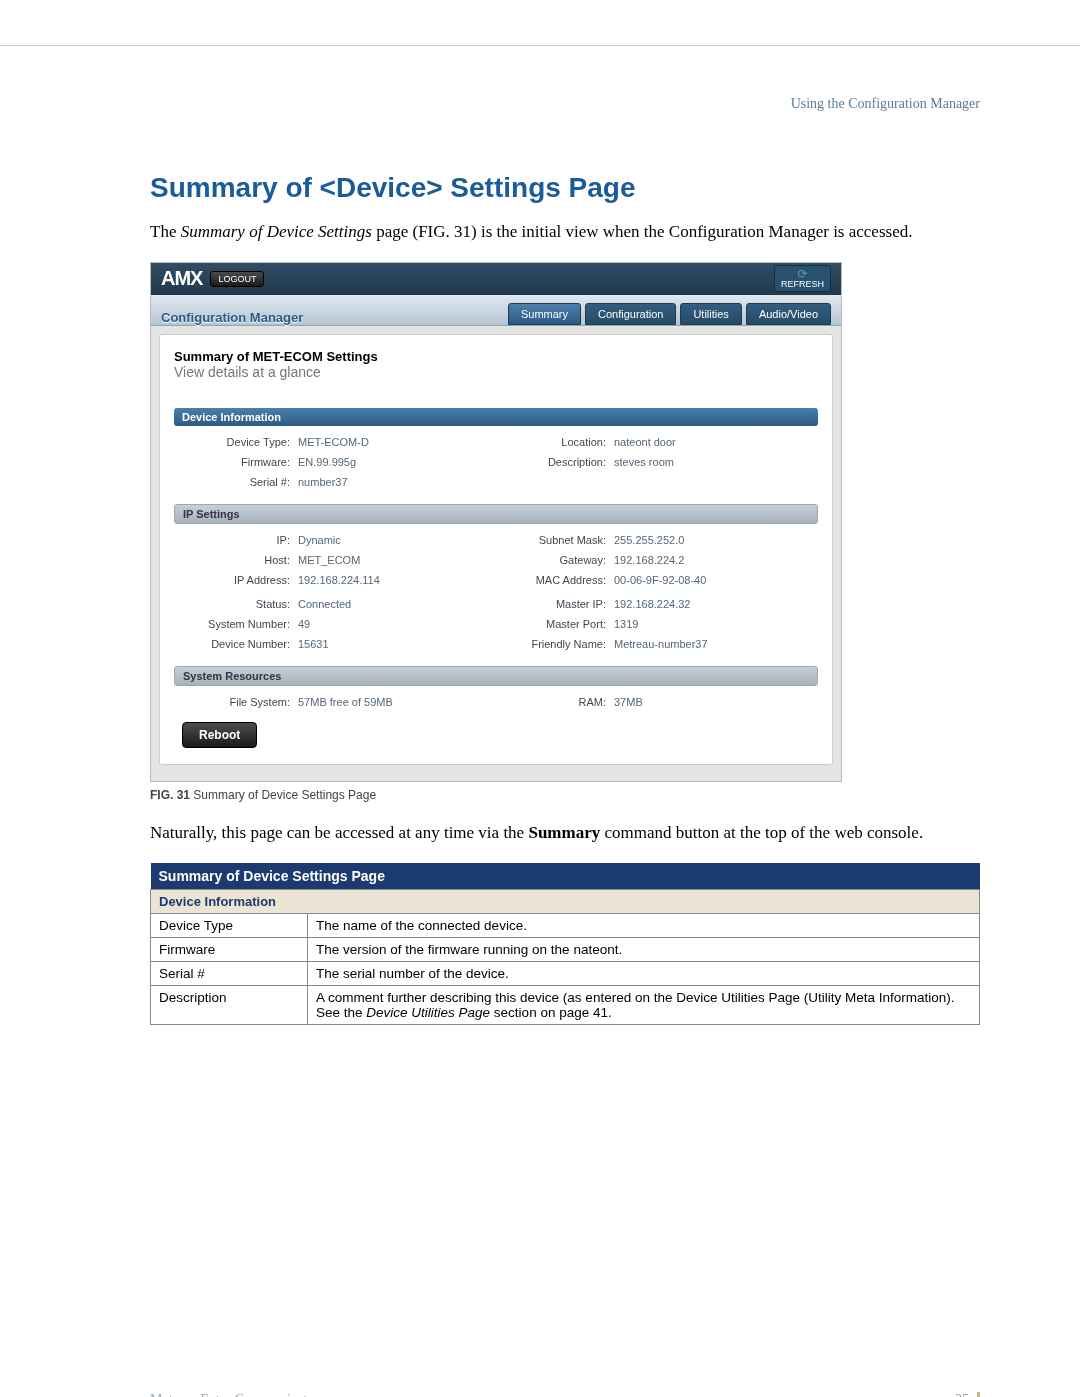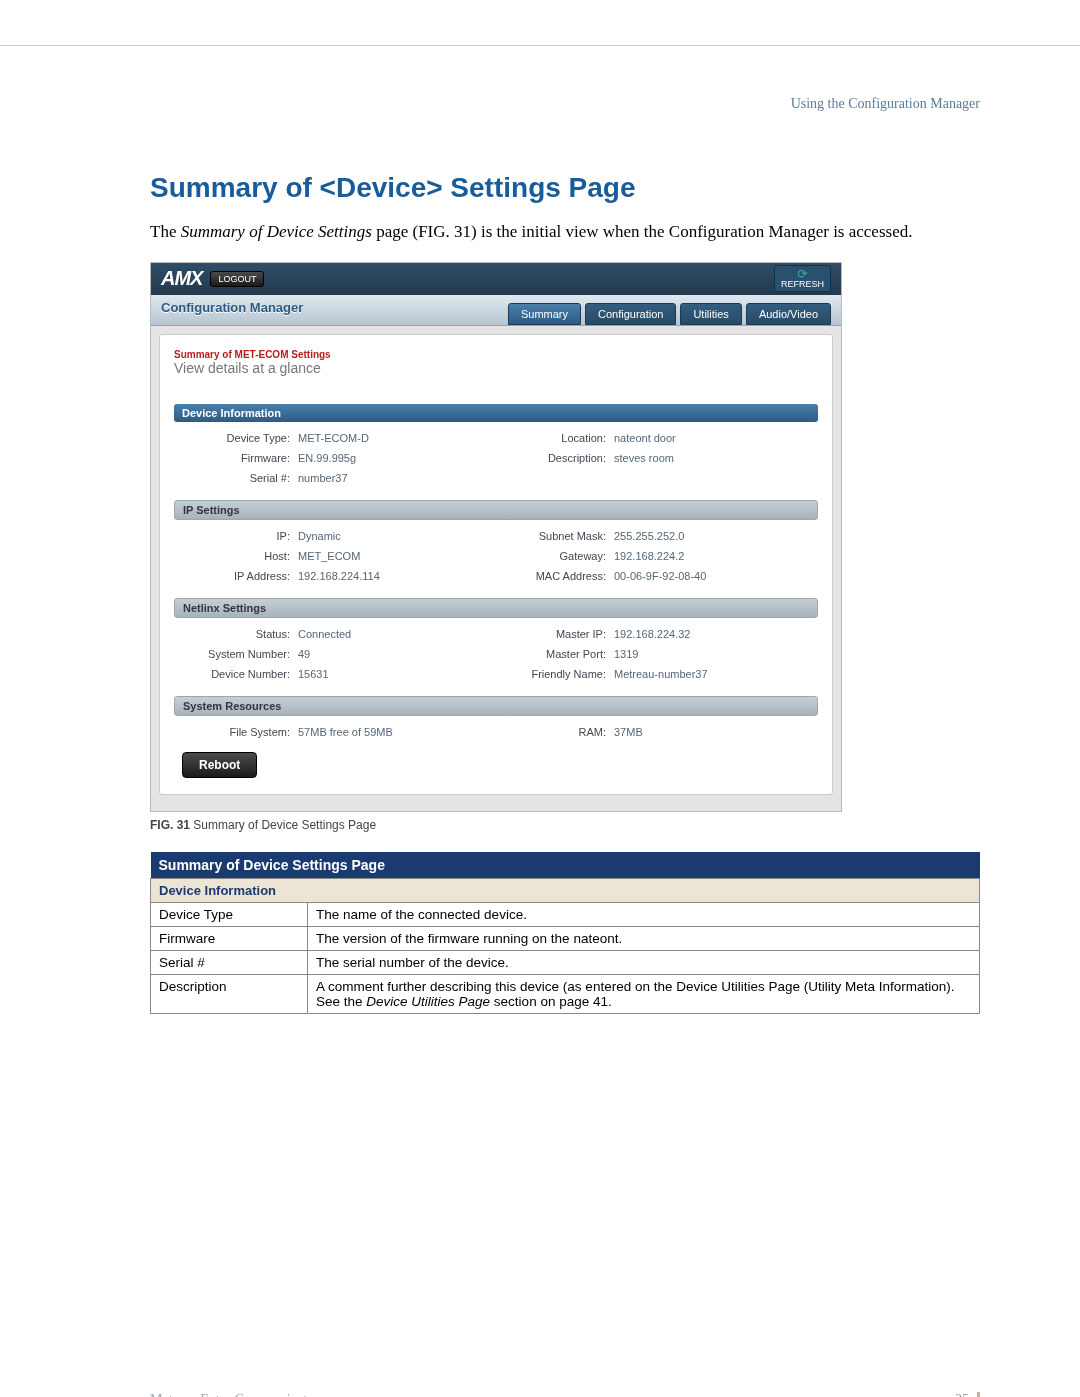--- a/index.html
+++ b/index.html
@@ -61,56 +61,55 @@
     display: flex;
     align-items: center;
     padding: 0 10px;
     justify-content: space-between;
   }
   .amx-logo {
     display: flex; align-items: center; gap:8px;
   }
   .amx-logo .logo-text {
     color:#fff; font-weight:bold; font-size:20px; letter-spacing:-1px;
-    font-style: italic;
   }
   .btn-small {
     background: linear-gradient(#4a4a4a,#1a1a1a);
     color:#fff; font-size:9px; padding:2px 7px;
     border-radius:3px; border:1px solid #000;
     text-transform: uppercase;
   }
   .refresh-btn {
     background:#2a5070; color:#fff; font-size:9px;
     padding:2px 6px; border-radius:3px; border:1px solid #143047;
     display:flex; flex-direction:column; align-items:center; line-height:1;
   }
   .refresh-btn .ico { color:#4a9; font-size:12px; }
   .shot-tabs {
     height: 30px;
     background: linear-gradient(#dfe8ef, #b7c5d2);
     border-bottom:1px solid #8aa;
     display:flex; align-items:flex-end; padding:0 10px;
     justify-content: space-between;
   }
-  .cm-title { color:#2c5a85; font-weight:bold; font-size:13px; text-shadow:0 1px 0 #fff; padding-bottom:10px;}
+  .cm-title { color:#2c5a85; font-weight:bold; font-size:13px; text-shadow:0 1px 0 #fff; padding-bottom:0;}
   .tab-row { display:flex; gap:4px; }
   .tab {
     background: linear-gradient(#335d80,#284a66);
     color:#fff; font-size:11px; padding:4px 12px;
     border-radius:3px 3px 0 0; border:1px solid #1e3a52;
   }
   .tab.active { background: linear-gradient(#4a80aa,#2c5a85); }
 
   .shot-body {
     background:#fff;
     margin:8px; padding:8px 14px 14px 14px;
     border:1px solid #ccc; border-radius:3px;
   }
-  .shot-heading { font-size:10px; font-weight:bold; color:#b91c1c; margin-top:6px;}
+  .shot-heading { font-size:13px; font-weight:bold; color:#000000; margin-top:6px;}
   .shot-sub { font-size:14px; color:#777; margin-bottom:28px;}
   .sec-bar {
     background: linear-gradient(#4a80aa,#2c5a85);
     color:#fff; font-size:11px; font-weight:bold;
     padding:3px 8px; border-radius:3px; margin: 8px 0 6px 0;
   }
   .sec-bar.gray {
     background: linear-gradient(#c7cfd6,#a8b2bb); color:#334;
     border:1px solid #9aa;
   }
@@ -227,21 +226,20 @@
         <span class="k">Host:</span>
           <span class="v">MET_ECOM</span>
           <span class="k">Gateway:</span>
           <span class="v">192.168.224.2</span>
         <span class="k">IP Address:</span>
           <span class="v">192.168.224.114</span>
           <span class="k">MAC Address:</span>
           <span class="v">00-06-9F-92-08-40</span>
       </div>
 
-      <div class="sec-bar gray">Netlinx Settings</div>
       <div class="kv-grid">
         <span class="k">Status:</span>
           <span class="v">Connected</span>
           <span class="k">Master IP:</span>
           <span class="v">192.168.224.32</span>
         <span class="k">System Number:</span>
           <span class="v">49</span>
           <span class="k">Master Port:</span>
           <span class="v">1319</span>
         <span class="k">Device Number:</span>
@@ -261,20 +259,23 @@
       <div class="reboot-btn">Reboot</div>
     </div>
     <div class="shot-footer"></div>
   </div>
 
   <div class="fig-caption">
     <span class="fig-label">FIG. 31</span>
     <span>Summary of Device Settings Page</span>
   </div>
 
+  <p class="body-text">
+    <span>Naturally, this page can be accessed at any time via the </span><strong>Summary</strong><span> command button at the top of the web console.</span>
+  </p>
 
   <table class="desc">
     <tbody>
         <tr>
           <th class="hdr-blue" colspan="2">Summary of Device Settings Page</th>
         </tr>
     <tr>
           <th class="hdr-sub" colspan="2">Device Information</th>
         </tr>
     <tr>

